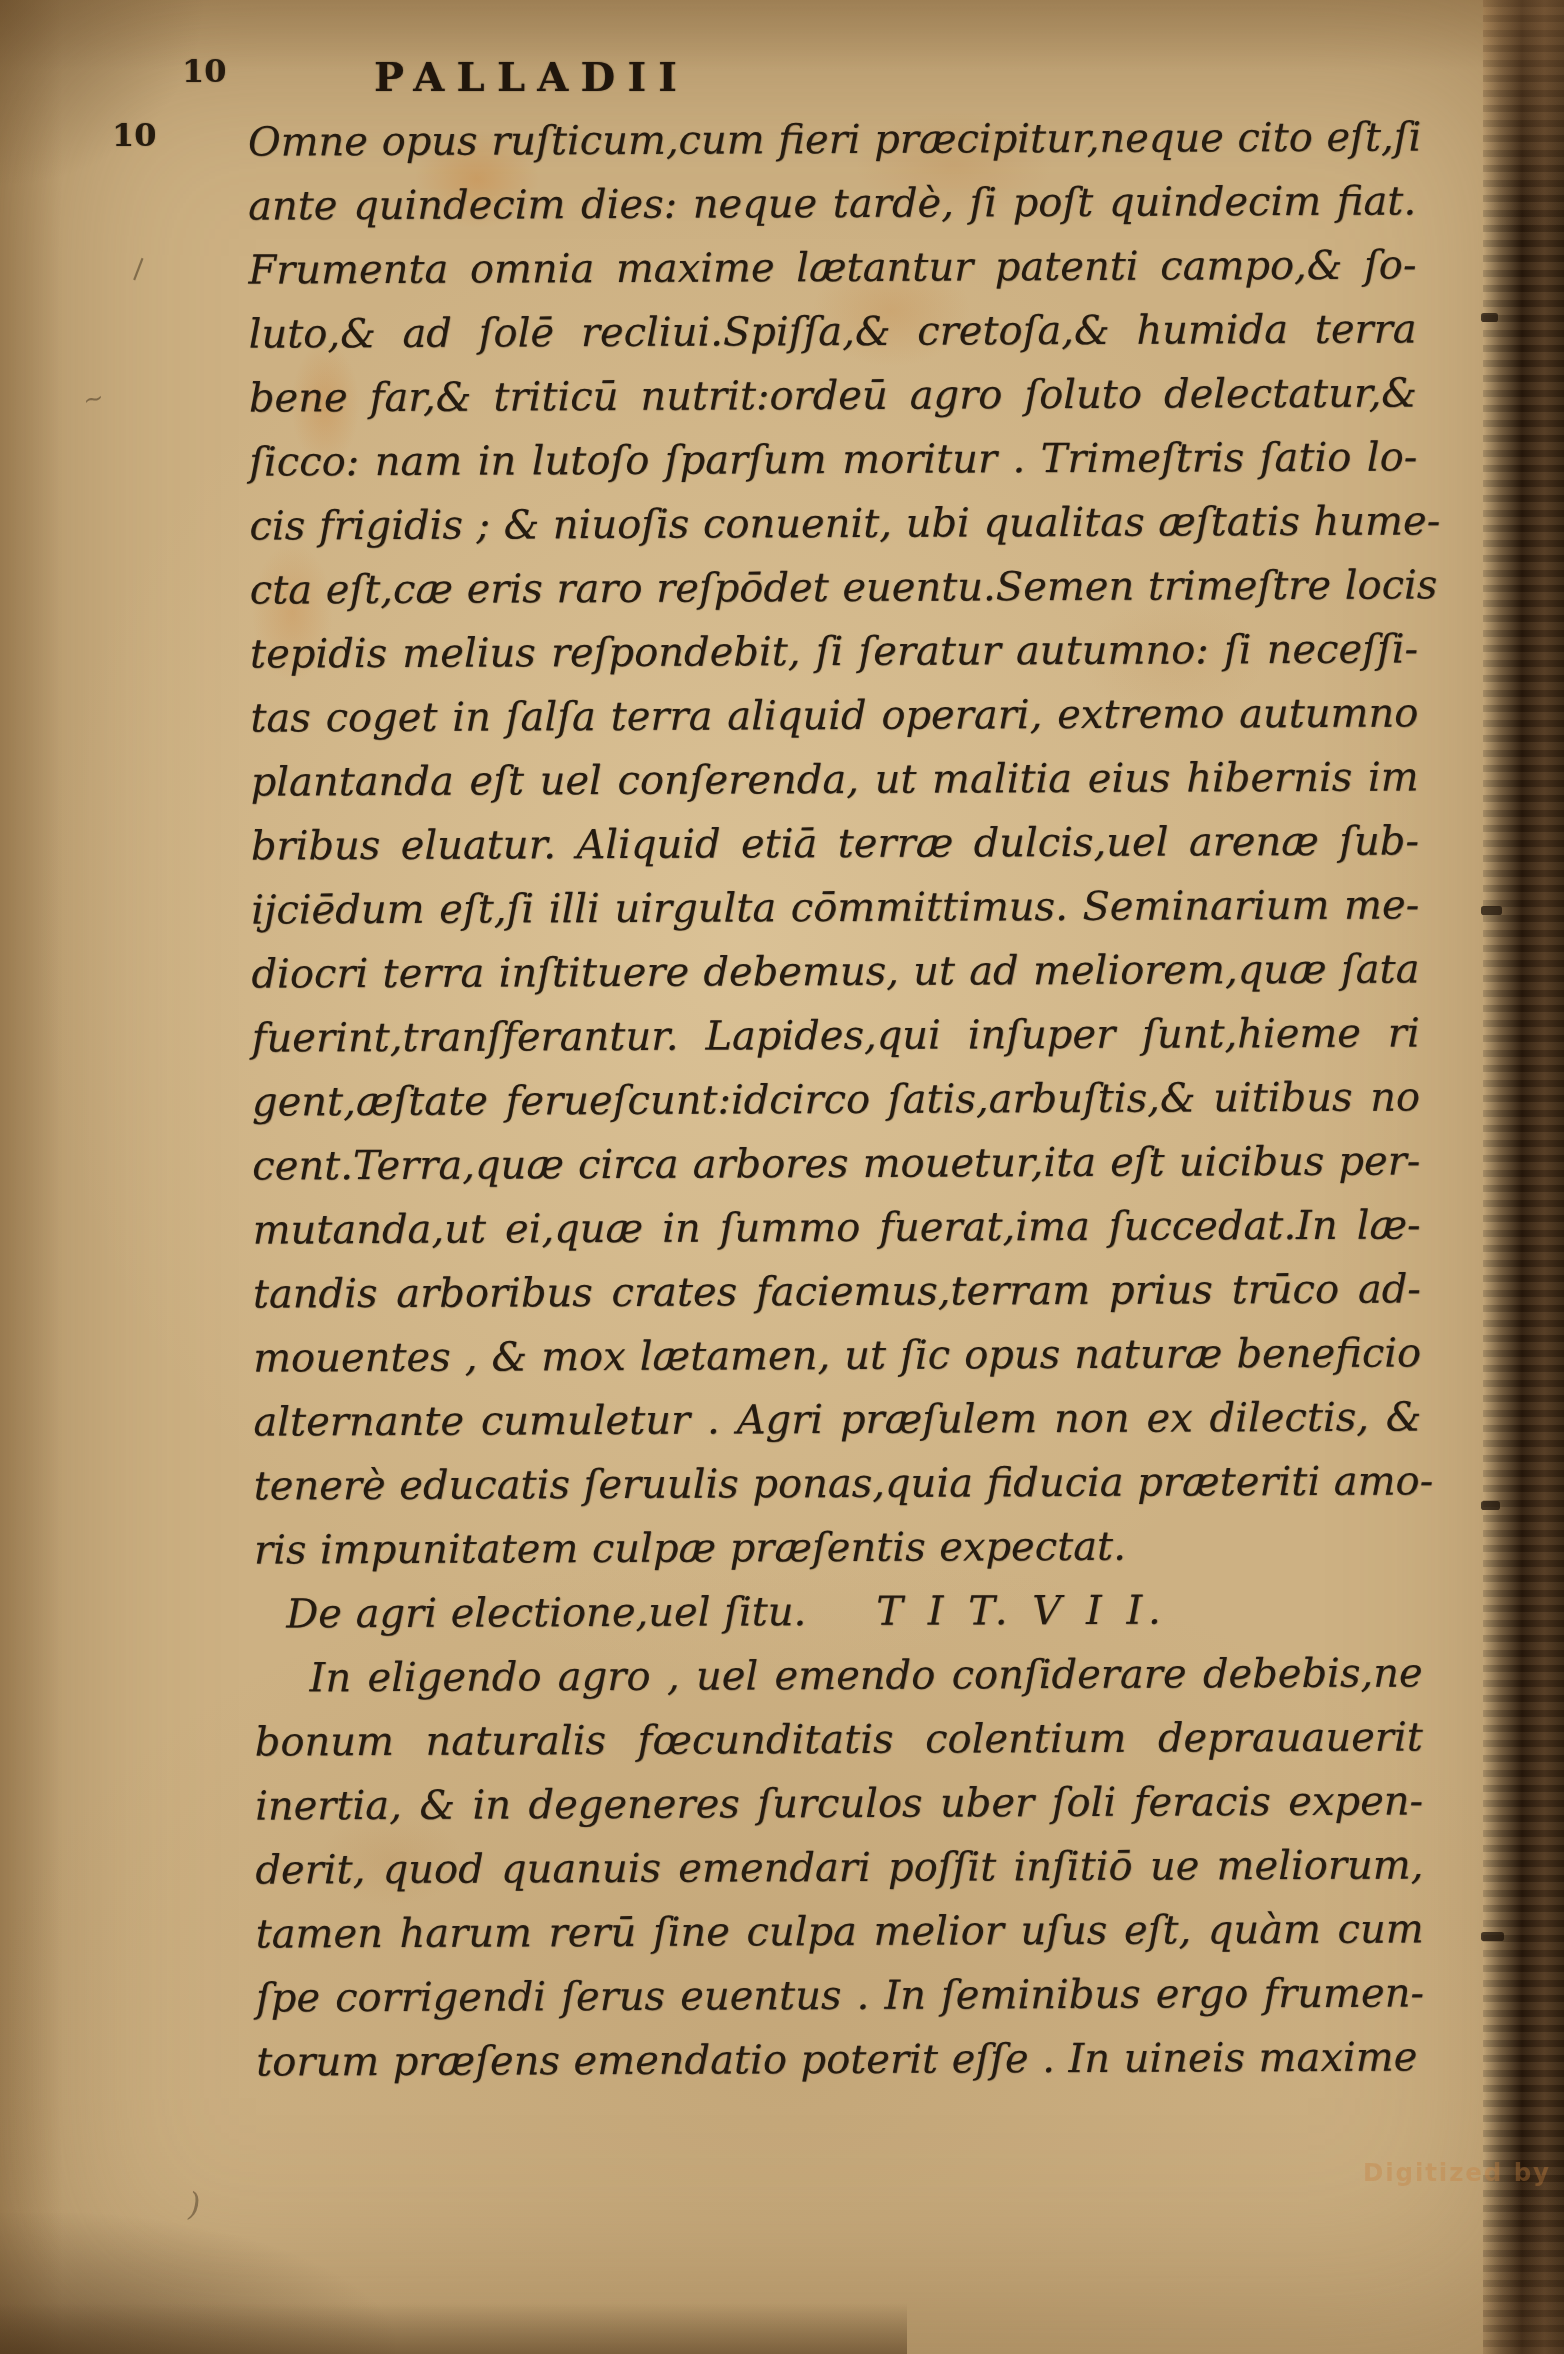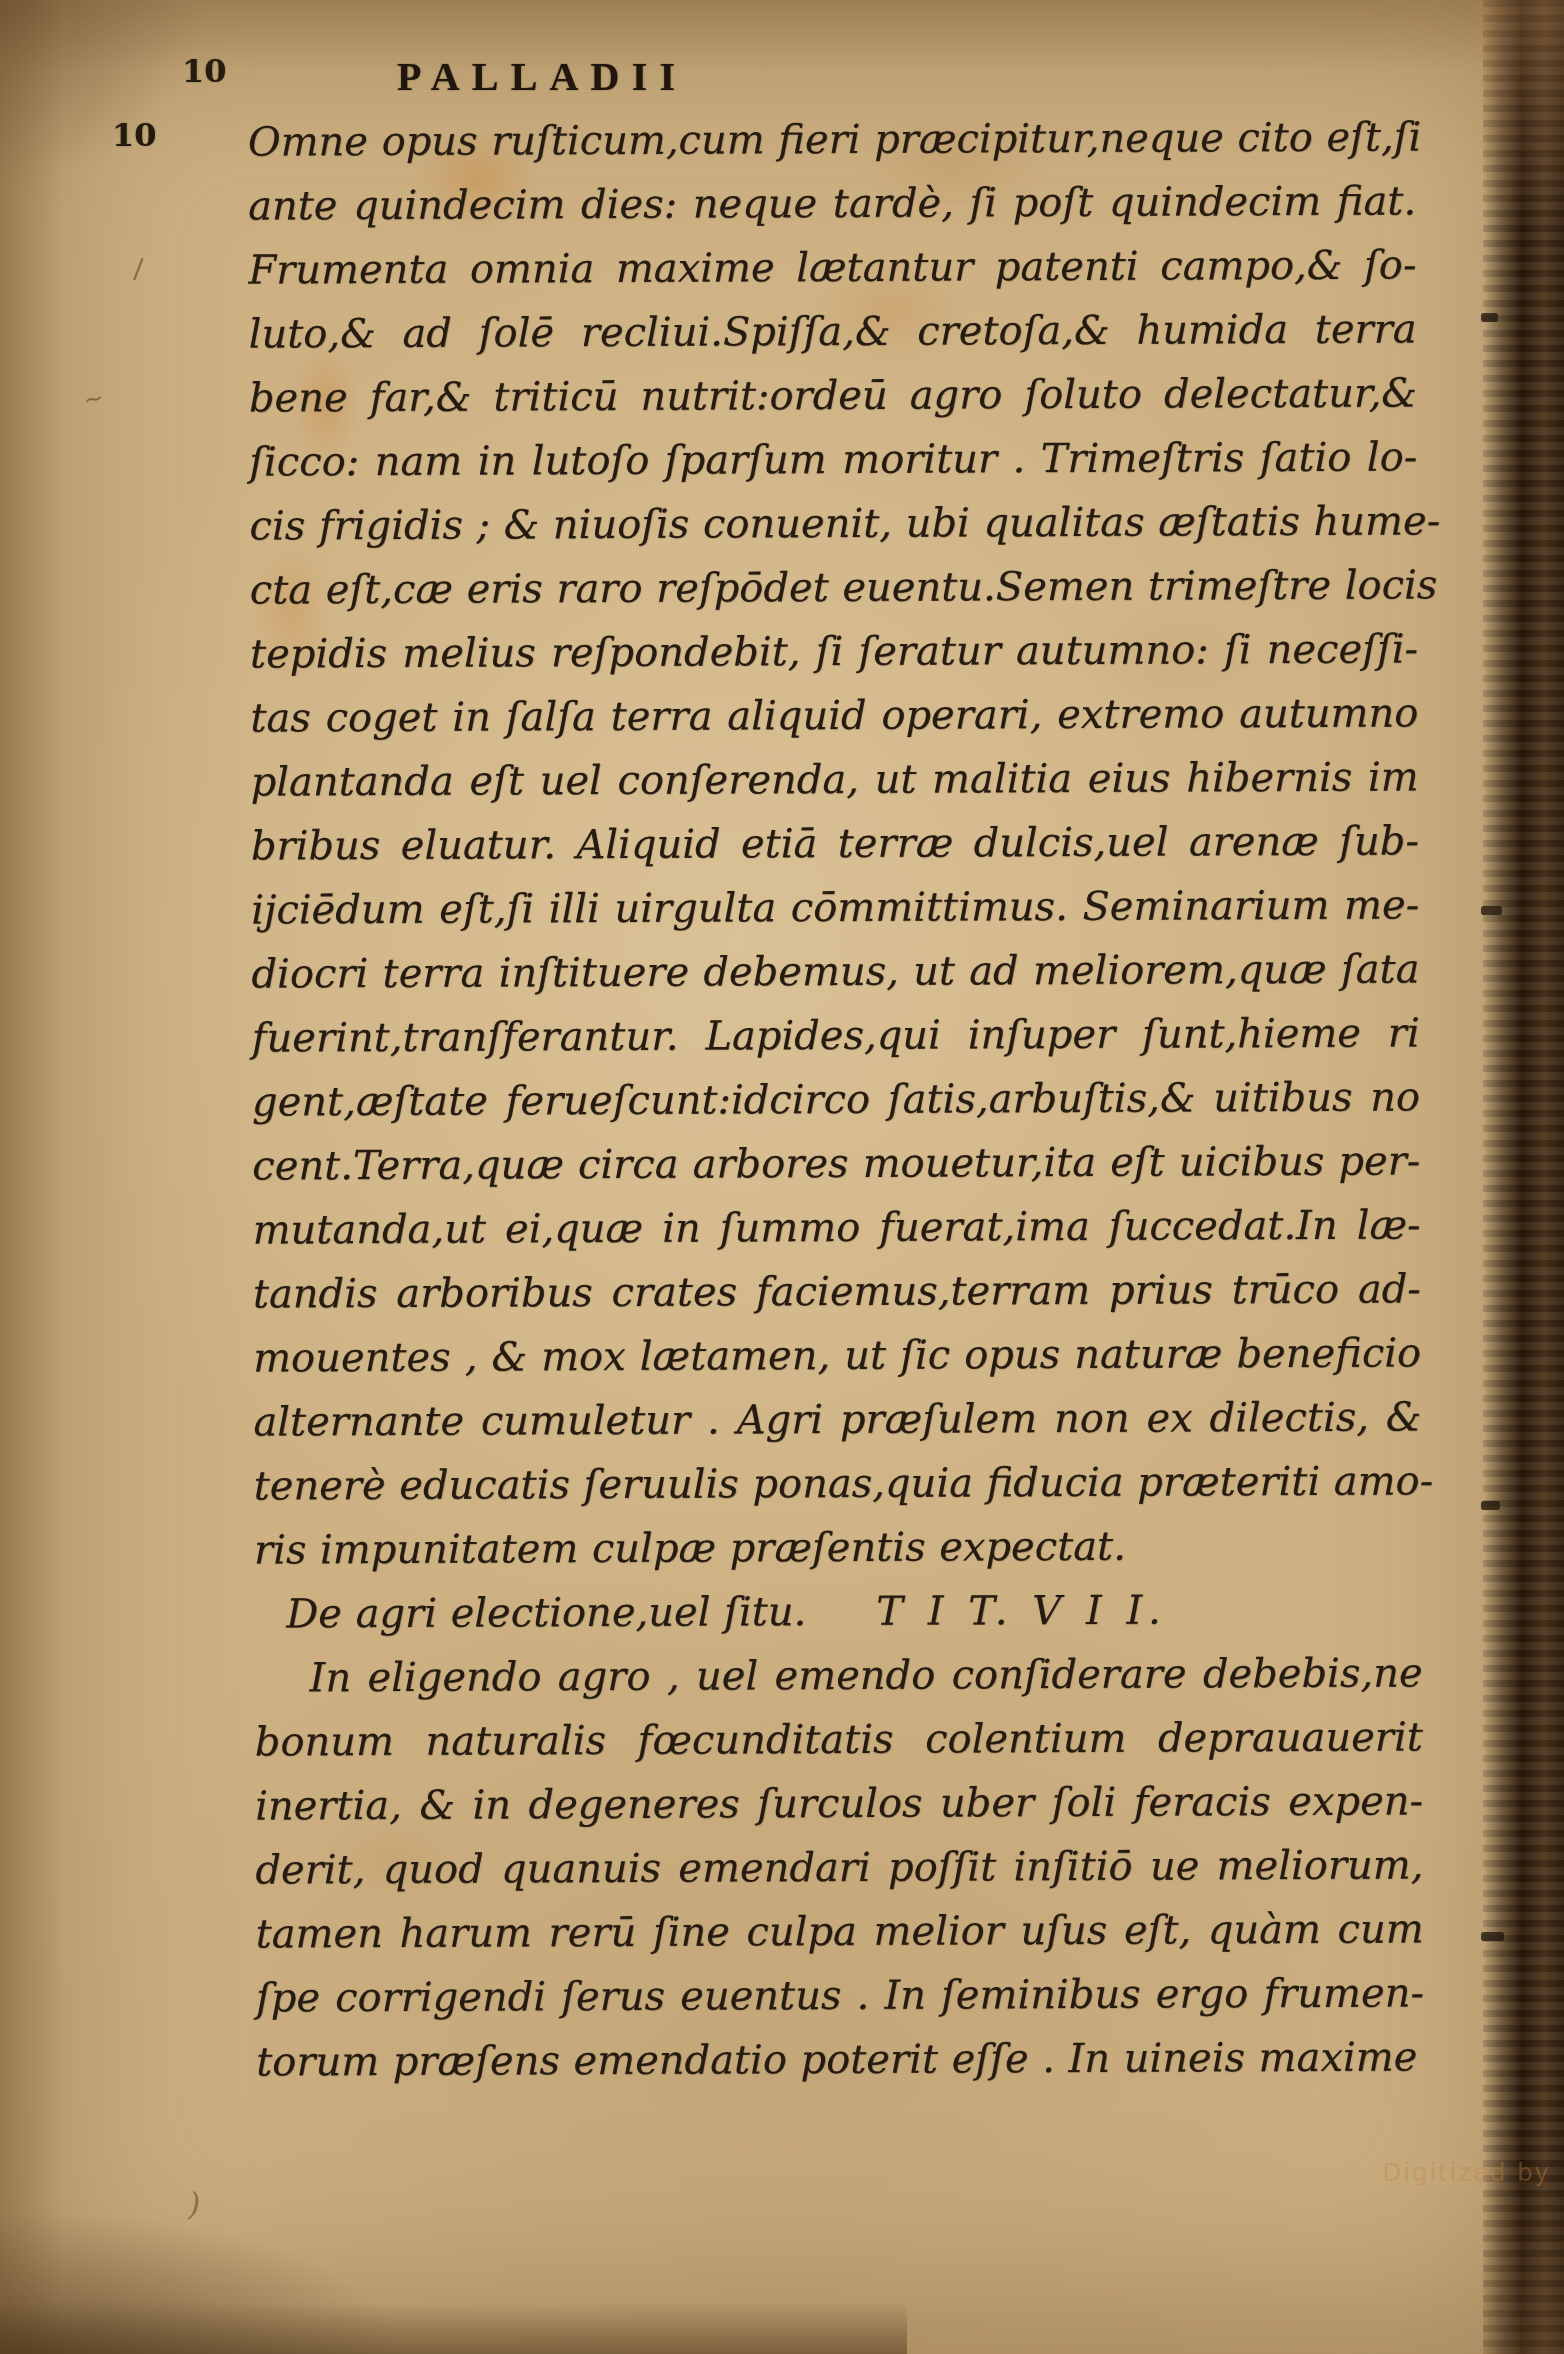--- a/index.html
+++ b/index.html
@@ -23,25 +23,24 @@
     box-shadow: inset 0 0 179px 42px rgba(108,74,34,.42);
     font-family:"DejaVu Serif","Liberation Serif",serif;
   }
   
   .header-folio{
     position:absolute;left:182px;top:52px;
     font-size:32px;font-weight:bold;color:#261b0f;
     text-shadow:0 0 1.4px rgba(38,27,15,.6);
   }
   .header-title{
-    position:absolute;left:397px;top:53px;
+    position:absolute;left:374px;top:53px;
     font-size:40px;font-weight:bold;color:#20160c;
     letter-spacing:12.2px;
     text-shadow:0 0 1.4px rgba(32,22,12,.65);
-    font-family:Liberation Serif, serif;
   }
   .margin-folio{
     position:absolute;left:112px;top:116px;
     font-size:32px;font-weight:bold;color:#241a0e;
     text-shadow:0 0 1.4px rgba(36,26,14,.6);
   }
   
   .text-block{
     position:absolute;left:252px;top:107px;width:1168px;
     font-style:italic;
@@ -92,20 +91,21 @@
   .margin-mark{position:absolute;color:rgba(62,46,26,.5);font-size:28px;font-style:italic;}
   .mark-1{left:134px;top:252px;transform:rotate(28deg);}
   .mark-2{left:83px;top:384px;transform:rotate(-12deg);font-size:24.5px;}
   .mark-3{left:188px;top:2185px;font-size:32px;color:rgba(62,46,26,.45);}
   
   .watermark{
     position:absolute;right:13px;top:2158px;
     font-family:"DejaVu Sans","Liberation Sans",sans-serif;
     font-size:24.5px;letter-spacing:1.9px;
     color:rgba(196,128,62,.38);
+    font-weight:bold;
   }
 </style>
 </head>
 <body>
 
 <div class="page">
 
   <div class="header-folio">10</div>
   <div class="header-title">PALLADII</div>
   <div class="margin-folio">10</div>

